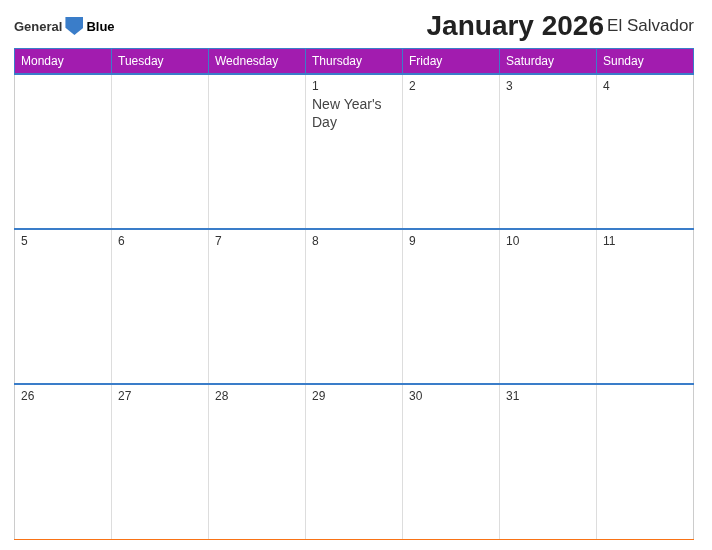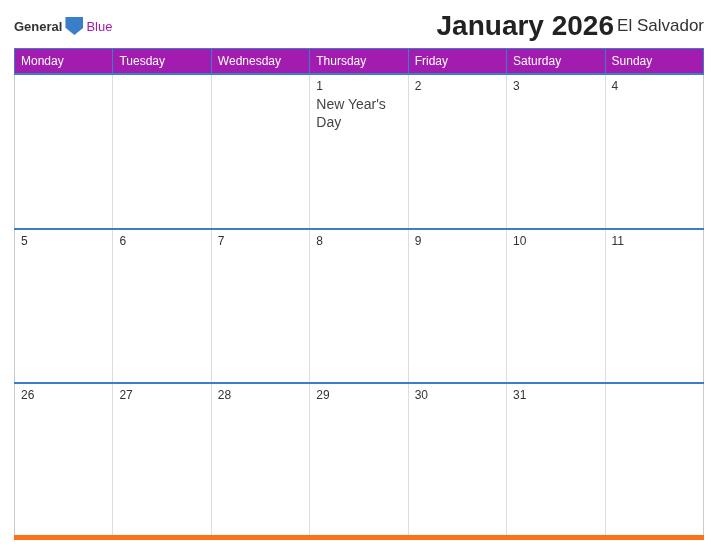--- a/index.html
+++ b/index.html
@@ -7,21 +7,21 @@
       font-family: Arial, sans-serif;
       background: #fff;
       width: 712px;
       height: 550px;
       overflow: hidden;
     }
     .page {
       width: 712px;
       height: 550px;
       background: #fff;
-      padding: 10px 8px 10px 14px;
+      padding: 10px 18px 10px 14px;
       display: flex;
       flex-direction: column;
     }
     
     .header {
       display: flex;
       align-items: center;
       justify-content: space-between;
       margin-bottom: 6px;
     }
@@ -30,22 +30,22 @@
       align-items: center;
       gap: 2px;
     }
     .logo-text-general {
       font-size: 13px;
       font-weight: bold;
       color: #333;
     }
     .logo-text-blue {
       font-size: 13px;
-      font-weight: normal;
-      color: #a21caf;
+      font-weight: bold;
+      color: #000000;
       text-align: right;
     }
     .logo-icon {
       width: 18px;
       height: 18px;
       background: #3a7dc9;
       clip-path: polygon(0 0, 100% 0, 100% 60%, 50% 100%, 0 60%);
       margin-left: 1px;
       margin-right: 1px;
       display: inline-block;
@@ -92,21 +92,21 @@
       border-right: 1px solid #ddd;
       height: 72px;
     }
     .calendar-table tbody tr td:first-child {
       border-left: 1px solid #ccc;
     }
     .calendar-table tbody tr td:last-child {
       border-right: 1px solid #ccc;
     }
     .calendar-table tbody tr:last-child td {
-      border-bottom: 5px solid #f97316;
+      border-bottom: 1px solid #f97316;
     }
     .day-num {
       display: block;
       font-size: 12px;
       color: #333;
       margin-bottom: 2px;
     }
     .event-text {
       font-size: 14px;
       color: #444;

